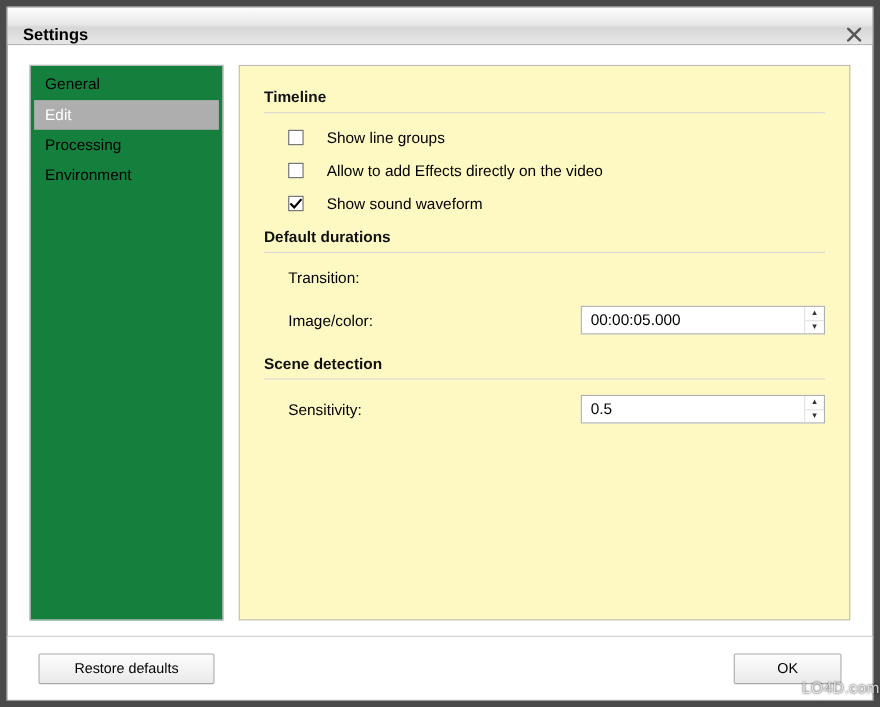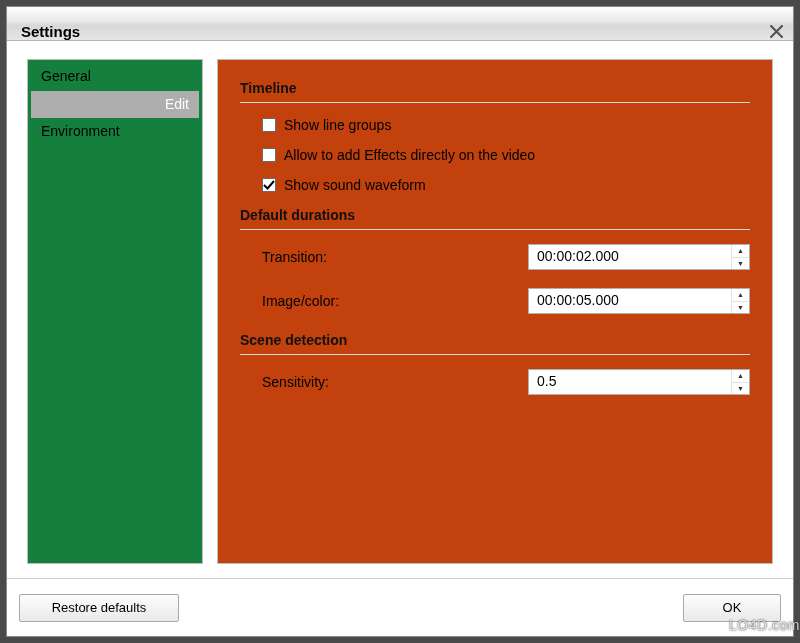--- a/index.html
+++ b/index.html
@@ -58,45 +58,44 @@
   .navitem {
     padding: 3px 10px;
     font-size: 14px;
     color: #000;
     cursor: pointer;
     line-height: 1.55;
   }
   .navitem.selected {
     background: #aeaeae;
     color: #fff;
-    text-align: right;
   }
   .panel {
     flex: 1;
     border: 1px solid #bcbcbc;
-    background: #c2410c;
+    background: #fef9c3;
     padding: 16px 22px 10px 22px;
     overflow: auto;
   }
   .section-title {
     font-weight: 700;
     font-size: 14px;
     color: #111;
     margin-top: 4px;
     margin-bottom: 6px;
   }
   .section-sep {
     border: none;
     border-top: 1px solid #d8d8d8;
     margin: 6px 0 14px 0;
   }
   .check-row {
     display: flex;
     align-items: center;
-    gap: 8px;
+    gap: 21px;
     margin: 10px 0 14px 22px;
   }
   .checkbox {
     width: 14px; height: 14px;
     border: 1px solid #6a6a6a;
     background: #fff;
     display: inline-flex;
     align-items: center;
     justify-content: center;
     cursor: pointer;
@@ -146,21 +145,21 @@
     font-size: 7px;
     line-height: 1;
     color: #333;
   }
   .spin .updown div:first-child { border-bottom: 1px solid #e2e2e2; }
   .footer {
     height: 58px;
     border-top: 1px solid #cfcfcf;
     display: flex;
     align-items: center;
-    padding: 0 12px;
+    padding: 0 28px;
     gap: 12px;
     background: #fff;
   }
   .footer .spacer { flex: 1; }
   .btn {
     min-width: 98px;
     height: 28px;
     padding: 0 16px;
     background: linear-gradient(#fdfdfd, #e9e9e9);
     border: 1px solid #a9a9a9;
@@ -196,20 +195,21 @@
         <path d="M1 1 L12 12 M12 1 L1 12" stroke="#555" stroke-width="2.2" stroke-linecap="round"></path>
       </svg>
     </span>
   </div>
 
   <div class="content">
 
     <div class="navlist">
       <div class="navitem">General</div>
       <div class="navitem selected">Edit</div>
+      <div class="navitem">Processing</div>
       <div class="navitem">Environment</div>
     </div>
 
     <div class="panel">
 
       <div class="section-title">Timeline</div>
       <hr class="section-sep">
 
       <div class="check-row">
         <span class="checkbox">
@@ -232,27 +232,20 @@
             </svg>
         </span>
         <span class="check-label">Show sound waveform</span>
       </div>
 
       <div class="section-title">Default durations</div>
       <hr class="section-sep">
 
       <div class="field-row">
         <span class="field-label">Transition:</span>
-        <span class="spin">
-          <span class="val">00:00:02.000</span>
-          <span class="updown">
-            <div>▲</div>
-            <div>▼</div>
-          </span>
-        </span>
       </div>
 
       <div class="field-row">
         <span class="field-label">Image/color:</span>
         <span class="spin">
           <span class="val">00:00:05.000</span>
           <span class="updown">
             <div>▲</div>
             <div>▼</div>
           </span>

